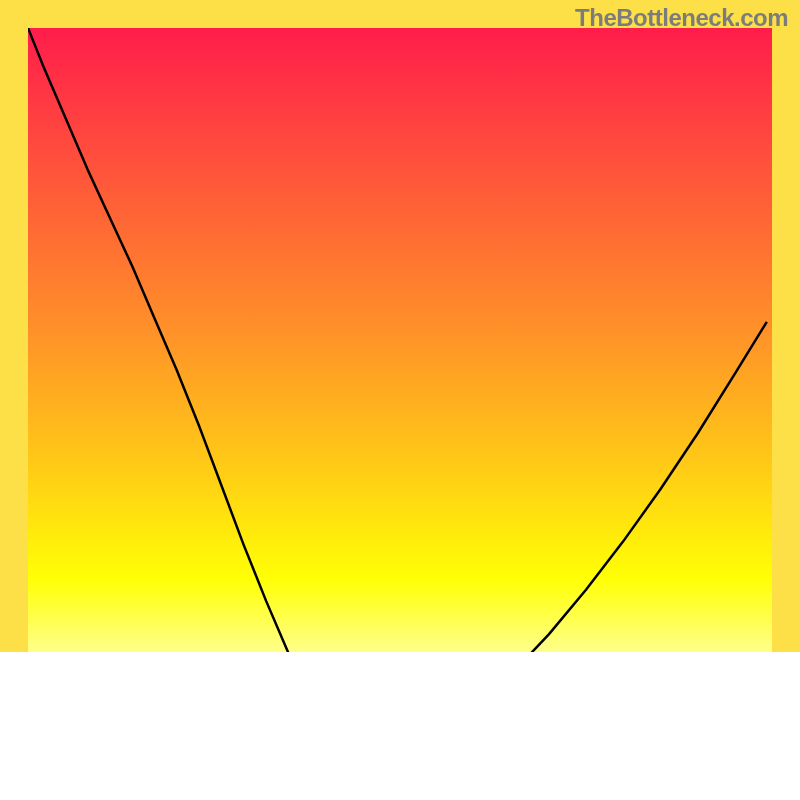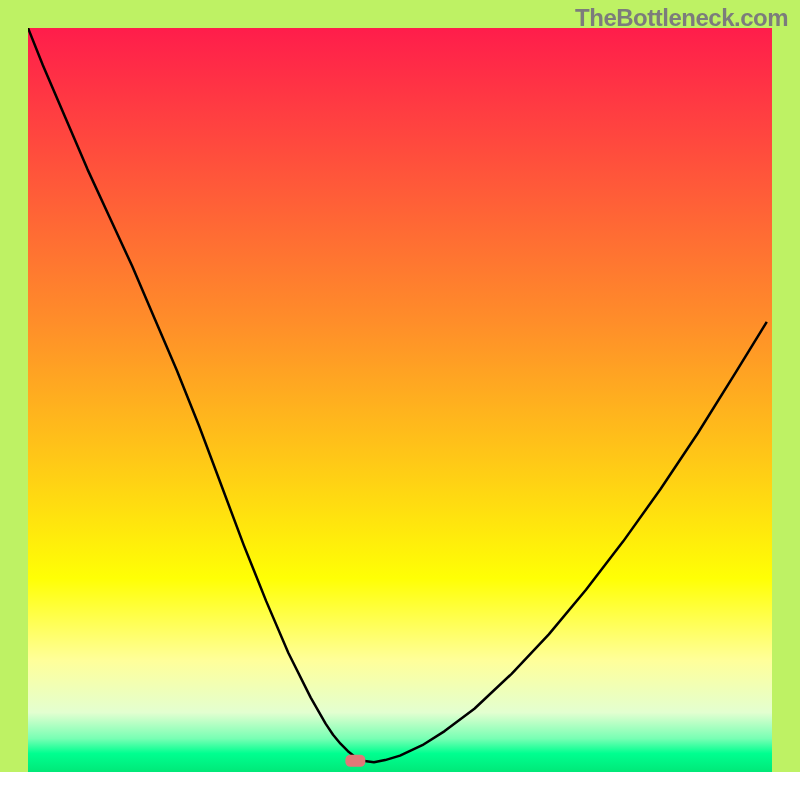--- a/index.html
+++ b/index.html
@@ -3,22 +3,22 @@
 <meta charset="utf-8">
 <style>
   body {
     margin: 0;
     padding: 0;
     background: #fff;
   }
   .chart-container {
     position: relative;
     width: 800px;
-    height: 772px;
-    background: #bef264;
+    height: 652px;
+    background: #fde047;
   }
   .watermark {
     position: absolute;
     top: 4px;
     right: 12px;
     font-family: Arial, Helvetica, sans-serif;
     font-size: 24px;
     font-weight: bold;
     color: #7c7c7c;
     z-index: 10;

